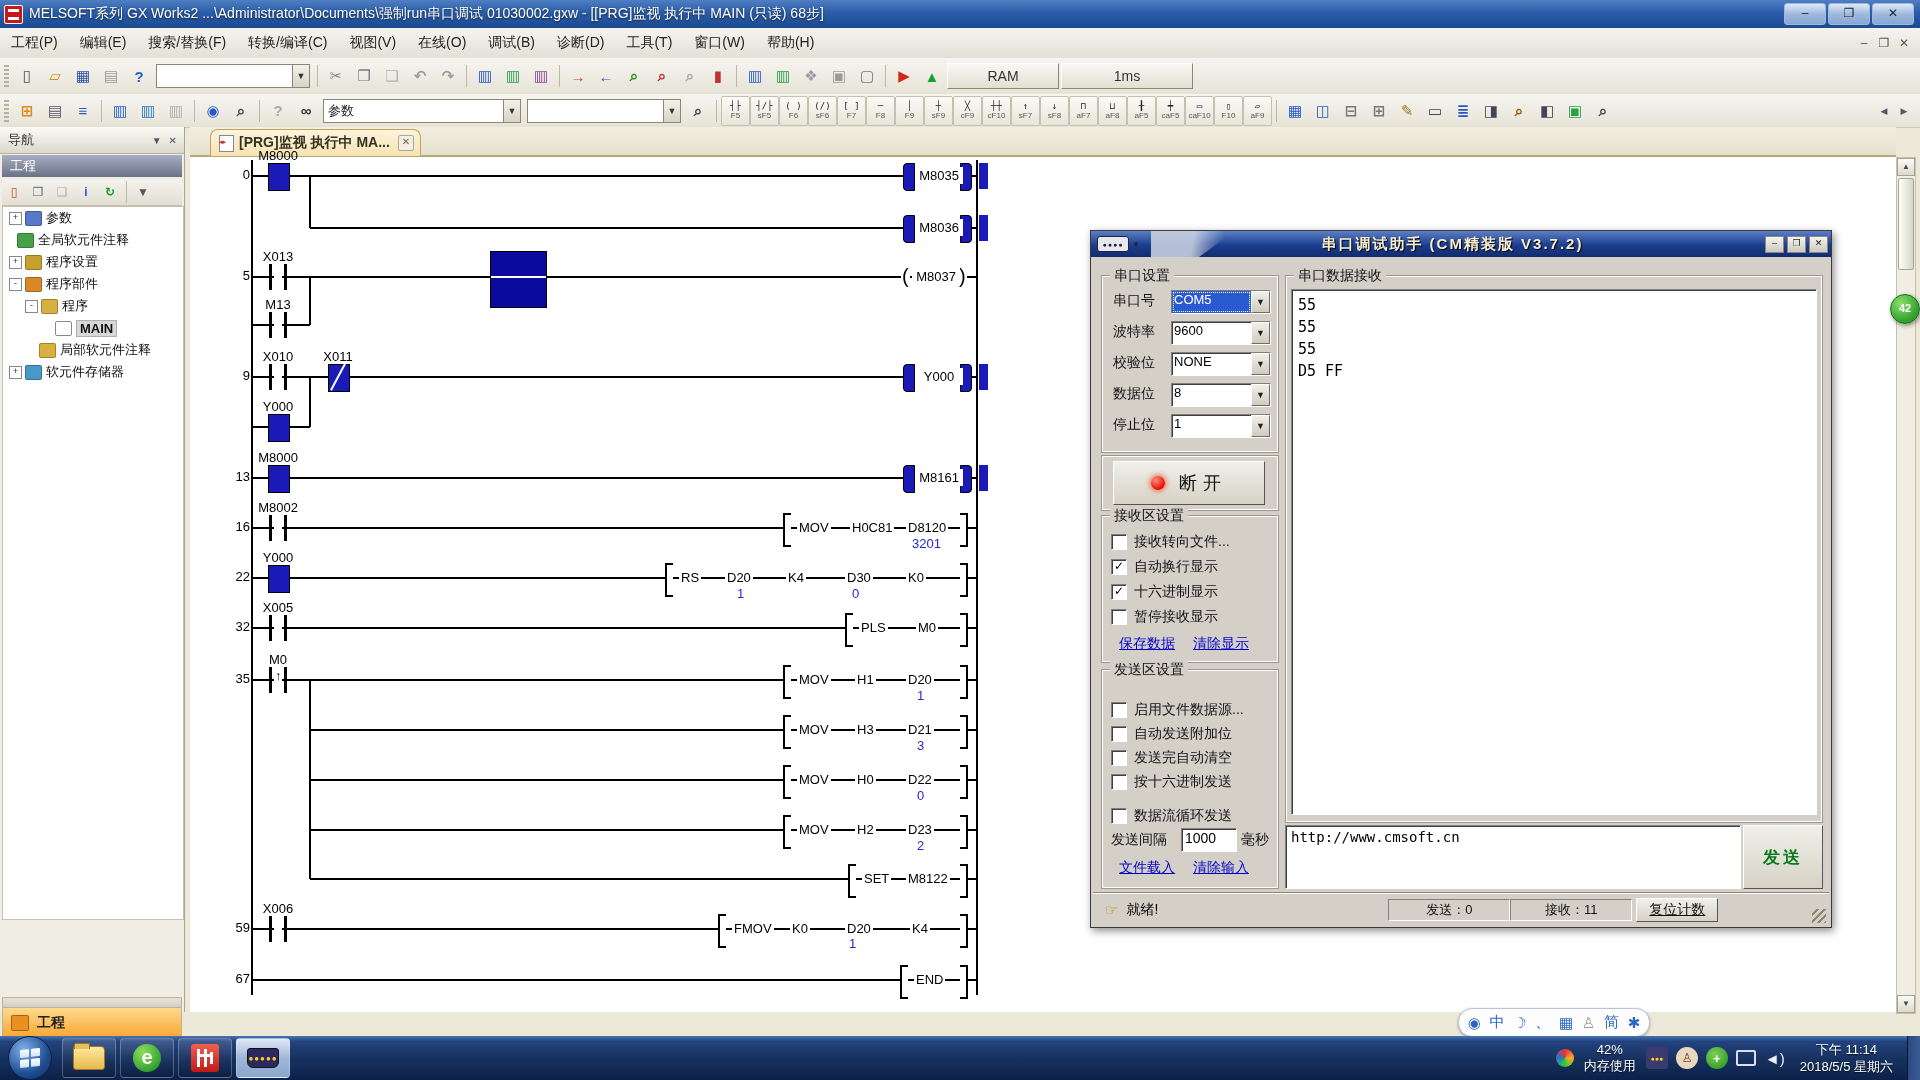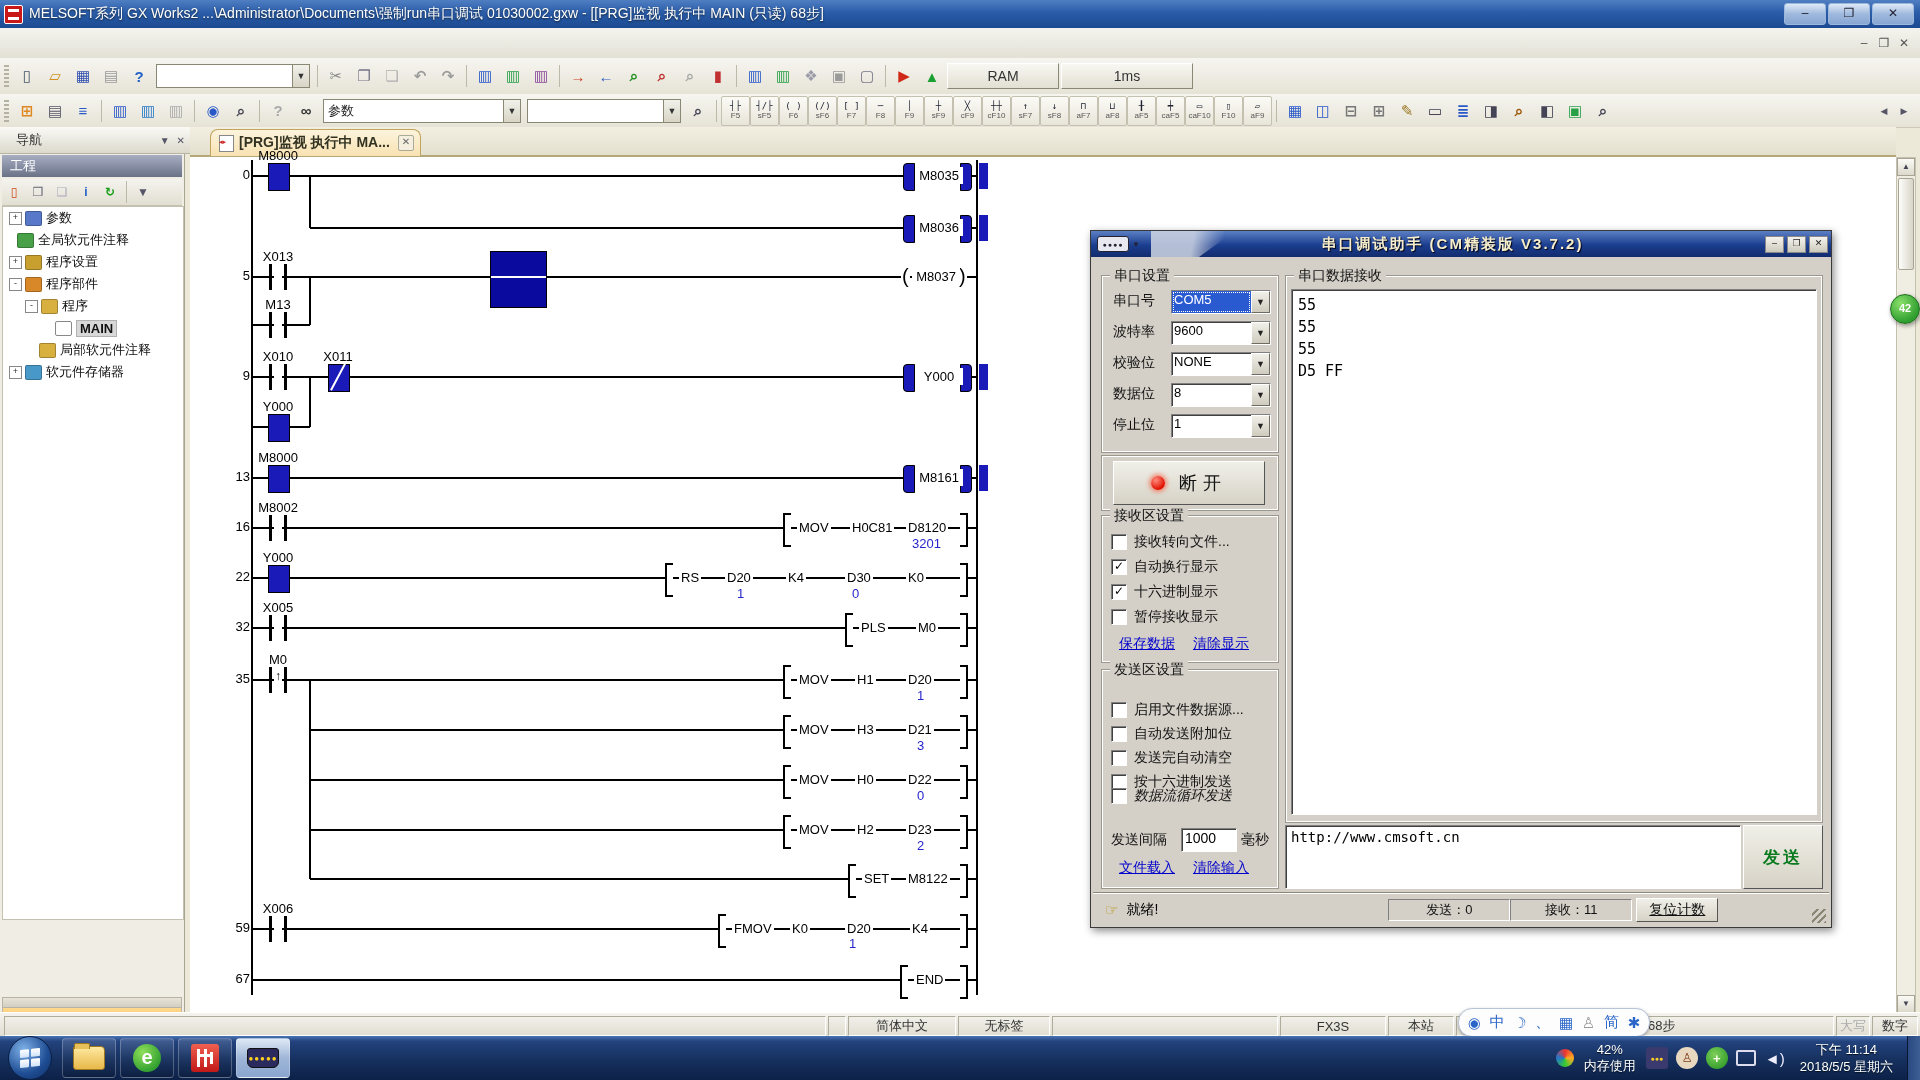--- a/index.html
+++ b/index.html
@@ -26,21 +26,21 @@
   .tsep{width:1px;height:22px;background:#bdb9a8;margin:0 4px;}
   .tcombo{height:22px;background:#fff;border:1px solid #8a8775;display:flex;align-items:center;font-size:13px;color:#222;margin:0 3px;position:relative;}
   .tcombo .cv{flex:1;padding:0 4px;white-space:nowrap;overflow:hidden;}
   .tcombo .dd{width:16px;height:100%;background:linear-gradient(180deg,#f2f1ea,#d8d5c6);border-left:1px solid #8a8775;font-size:9px;display:flex;align-items:center;justify-content:center;color:#333;}
   .tseg{height:24px;border:1px solid;border-color:#fff #8a8775 #8a8775 #fff;background:linear-gradient(180deg,#f8f7f2,#e2dfd2);font-size:14px;color:#333;display:flex;align-items:center;justify-content:center;margin:0 1px;}
   .fk{width:27px;height:28px;border:1px solid #c5c1b0;border-radius:2px;margin:0;display:flex;flex-direction:column;align-items:center;justify-content:center;background:linear-gradient(180deg,#fbfaf6,#e8e5d8);}
   .fk .g{font-size:9px;line-height:10px;color:#223;font-family:"DejaVu Sans Mono",monospace;}
   .fk .l{font-size:8px;line-height:9px;color:#555;}
   
   #nav{left:0;top:127px;width:184px;height:885px;background:#efede4;border-right:1px solid #a8a494;}
-  #navhead{left:0;top:0;width:184px;height:26px;background:linear-gradient(180deg,#fafaf6,#dcd9cc);border-bottom:1px solid #b8b4a4;display:flex;align-items:center;font-size:13px;color:#333;padding-left:8px;}
+  #navhead{left:0;top:0;width:184px;height:26px;background:linear-gradient(180deg,#fafaf6,#dcd9cc);border-bottom:1px solid #b8b4a4;display:flex;align-items:center;font-size:13px;color:#333;}
   #navproj{left:2px;top:28px;width:180px;height:22px;background:linear-gradient(180deg,#a8aec2,#6a7288);color:#fff;font-size:13px;line-height:22px;padding-left:8px;box-sizing:border-box;}
   #navtools{left:2px;top:52px;width:180px;height:26px;background:linear-gradient(180deg,#f4f3ee,#e2dfd2);border-bottom:1px solid #c5c1b0;display:flex;align-items:center;}
   #navtree{left:2px;top:79px;width:180px;height:712px;background:#fff;border:1px solid #c5c1b0;overflow:hidden;}
   .trow{height:22px;display:flex;align-items:center;font-size:13px;color:#111;white-space:nowrap;}
   .texp{width:11px;height:11px;border:1px solid #888;background:#fff;font-size:9px;line-height:9px;text-align:center;color:#333;margin-right:3px;flex:none;}
   .tico{width:15px;height:13px;border-radius:2px;margin-right:4px;flex:none;border:1px solid rgba(0,0,0,.25);}
   .tsel{background:#d8d8d8;border:1px solid #b0b0b0;padding:0 3px;}
   .navbtn{left:2px;width:180px;height:30px;display:flex;align-items:center;font-size:14px;color:#222;border:1px solid #b8b4a4;border-top:none;background:linear-gradient(180deg,#f2f1ea,#dcd9cc);box-sizing:border-box;}
   .navbtn .bico{width:16px;height:14px;border-radius:2px;margin:0 8px;border:1px solid rgba(0,0,0,.3);}
   .navbtn.active{background:linear-gradient(180deg,#ffd98e,#f8a832);font-weight:bold;}
@@ -114,20 +114,33 @@
     <div class="ticon"></div>
     <div class="ttext">MELSOFT系列 GX Works2 ...\Administrator\Documents\强制run串口调试 01030002.gxw - [[PRG]监视 执行中 MAIN (只读) 68步]</div>
     <div style="margin-left:auto;display:flex;padding-right:6px;" id="titlebtns">
         <div class="winbtn">‒</div>
         <div class="winbtn">❐</div>
         <div class="winbtn">✕</div>
       </div>
   </div>
 
   <div id="menubar" class="abs">
+    <div id="menuitems" style="display:flex;">
+        <div class="menuitem">工程(P)</div>
+        <div class="menuitem">编辑(E)</div>
+        <div class="menuitem">搜索/替换(F)</div>
+        <div class="menuitem">转换/编译(C)</div>
+        <div class="menuitem">视图(V)</div>
+        <div class="menuitem">在线(O)</div>
+        <div class="menuitem">调试(B)</div>
+        <div class="menuitem">诊断(D)</div>
+        <div class="menuitem">工具(T)</div>
+        <div class="menuitem">窗口(W)</div>
+        <div class="menuitem">帮助(H)</div>
+      </div>
     <div style="margin-left:auto;display:flex;padding-right:6px;" id="mdictls">
         <div class="mdi-ctl">‒</div>
         <div class="mdi-ctl">❐</div>
         <div class="mdi-ctl">✕</div>
       </div>
   </div>
 
   <div id="toolbar1" class="abs toolbar">
       <div class="handle"></div>
       <div class="tbtn" style="color: rgb(68, 85, 102);">▯</div>
@@ -614,21 +627,21 @@
           <div>自动发送附加位</div>
         </div>
         <div class="cb" style="left: 20px; top: 518px;">
           <div class="box"></div>
           <div>发送完自动清空</div>
         </div>
         <div class="cb" style="left: 20px; top: 542px;">
           <div class="box"></div>
           <div>按十六进制发送</div>
         </div>
-        <div class="cb" style="left: 20px; top: 556px; font-style: italic;">
+        <div class="cb" style="left: 20px; top: 576px;">
           <div class="box"></div>
           <div>数据流循环发送</div>
         </div>
         <div class="srow" style="left: 20px; top: 600px;">发送间隔</div>
         <div class="sinput" style="left: 90px; top: 597px; width: 48px; height: 20px; padding: 1px 3px;">1000</div>
         <div class="srow" style="left: 150px; top: 600px;">毫秒</div>
         <div class="slink" style="left: 28px; top: 628px;">文件载入</div>
         <div class="slink" style="left: 102px; top: 628px;">清除输入</div>
         <div class="group" style="left: 194px; top: 44px; width: 536px; height: 546px;">
           <div class="glabel">串口数据接收</div>
@@ -645,33 +658,20 @@
           <div style="font-size: 15px; color: rgb(184, 144, 0); margin: 0px 8px 0px 12px;">☞</div>
           <div>就绪!</div>
           <div class="scnt" style="width: 120px; margin-left: 230px;">发送：0</div>
           <div class="scnt" style="width: 120px;">接收：11</div>
           <div id="resetbtn" style="width: 80px; margin-left: 4px;">复位计数</div>
           <div class="grip"></div>
         </div>
       </div>
   </div>
 
-  <div id="statusbar" class="abs">
-      <div class="sseg" style="left: 4px; width: 820px;"></div>
-      <div class="sseg" style="left: 828px; width: 16px;"></div>
-      <div class="sseg" style="left: 848px; width: 106px;">简体中文</div>
-      <div class="sseg" style="left: 958px; width: 90px;">无标签</div>
-      <div class="sseg" style="left: 1052px; width: 224px;"></div>
-      <div class="sseg" style="left: 1280px; width: 104px;">FX3S</div>
-      <div class="sseg" style="left: 1388px; width: 64px;">本站</div>
-      <div class="sseg" style="left: 1456px; width: 376px;"></div>
-      <div class="sseg" style="left: 1836px; width: 32px; color: rgb(170, 170, 170);">大写</div>
-      <div class="sseg" style="left: 1872px; width: 44px;">数字</div>
-      <div style="position: absolute; left: 1648px; top: 4px; font-size: 13px; color: rgb(51, 51, 51);">68步</div>
-    </div>
 
   <div id="ime" class="abs">
       <div>◉</div>
       <div>中</div>
       <div>☽</div>
       <div>、</div>
       <div>▦</div>
       <div style="color: rgb(153, 153, 153);">♙</div>
       <div>简</div>
       <div>✱</div>

